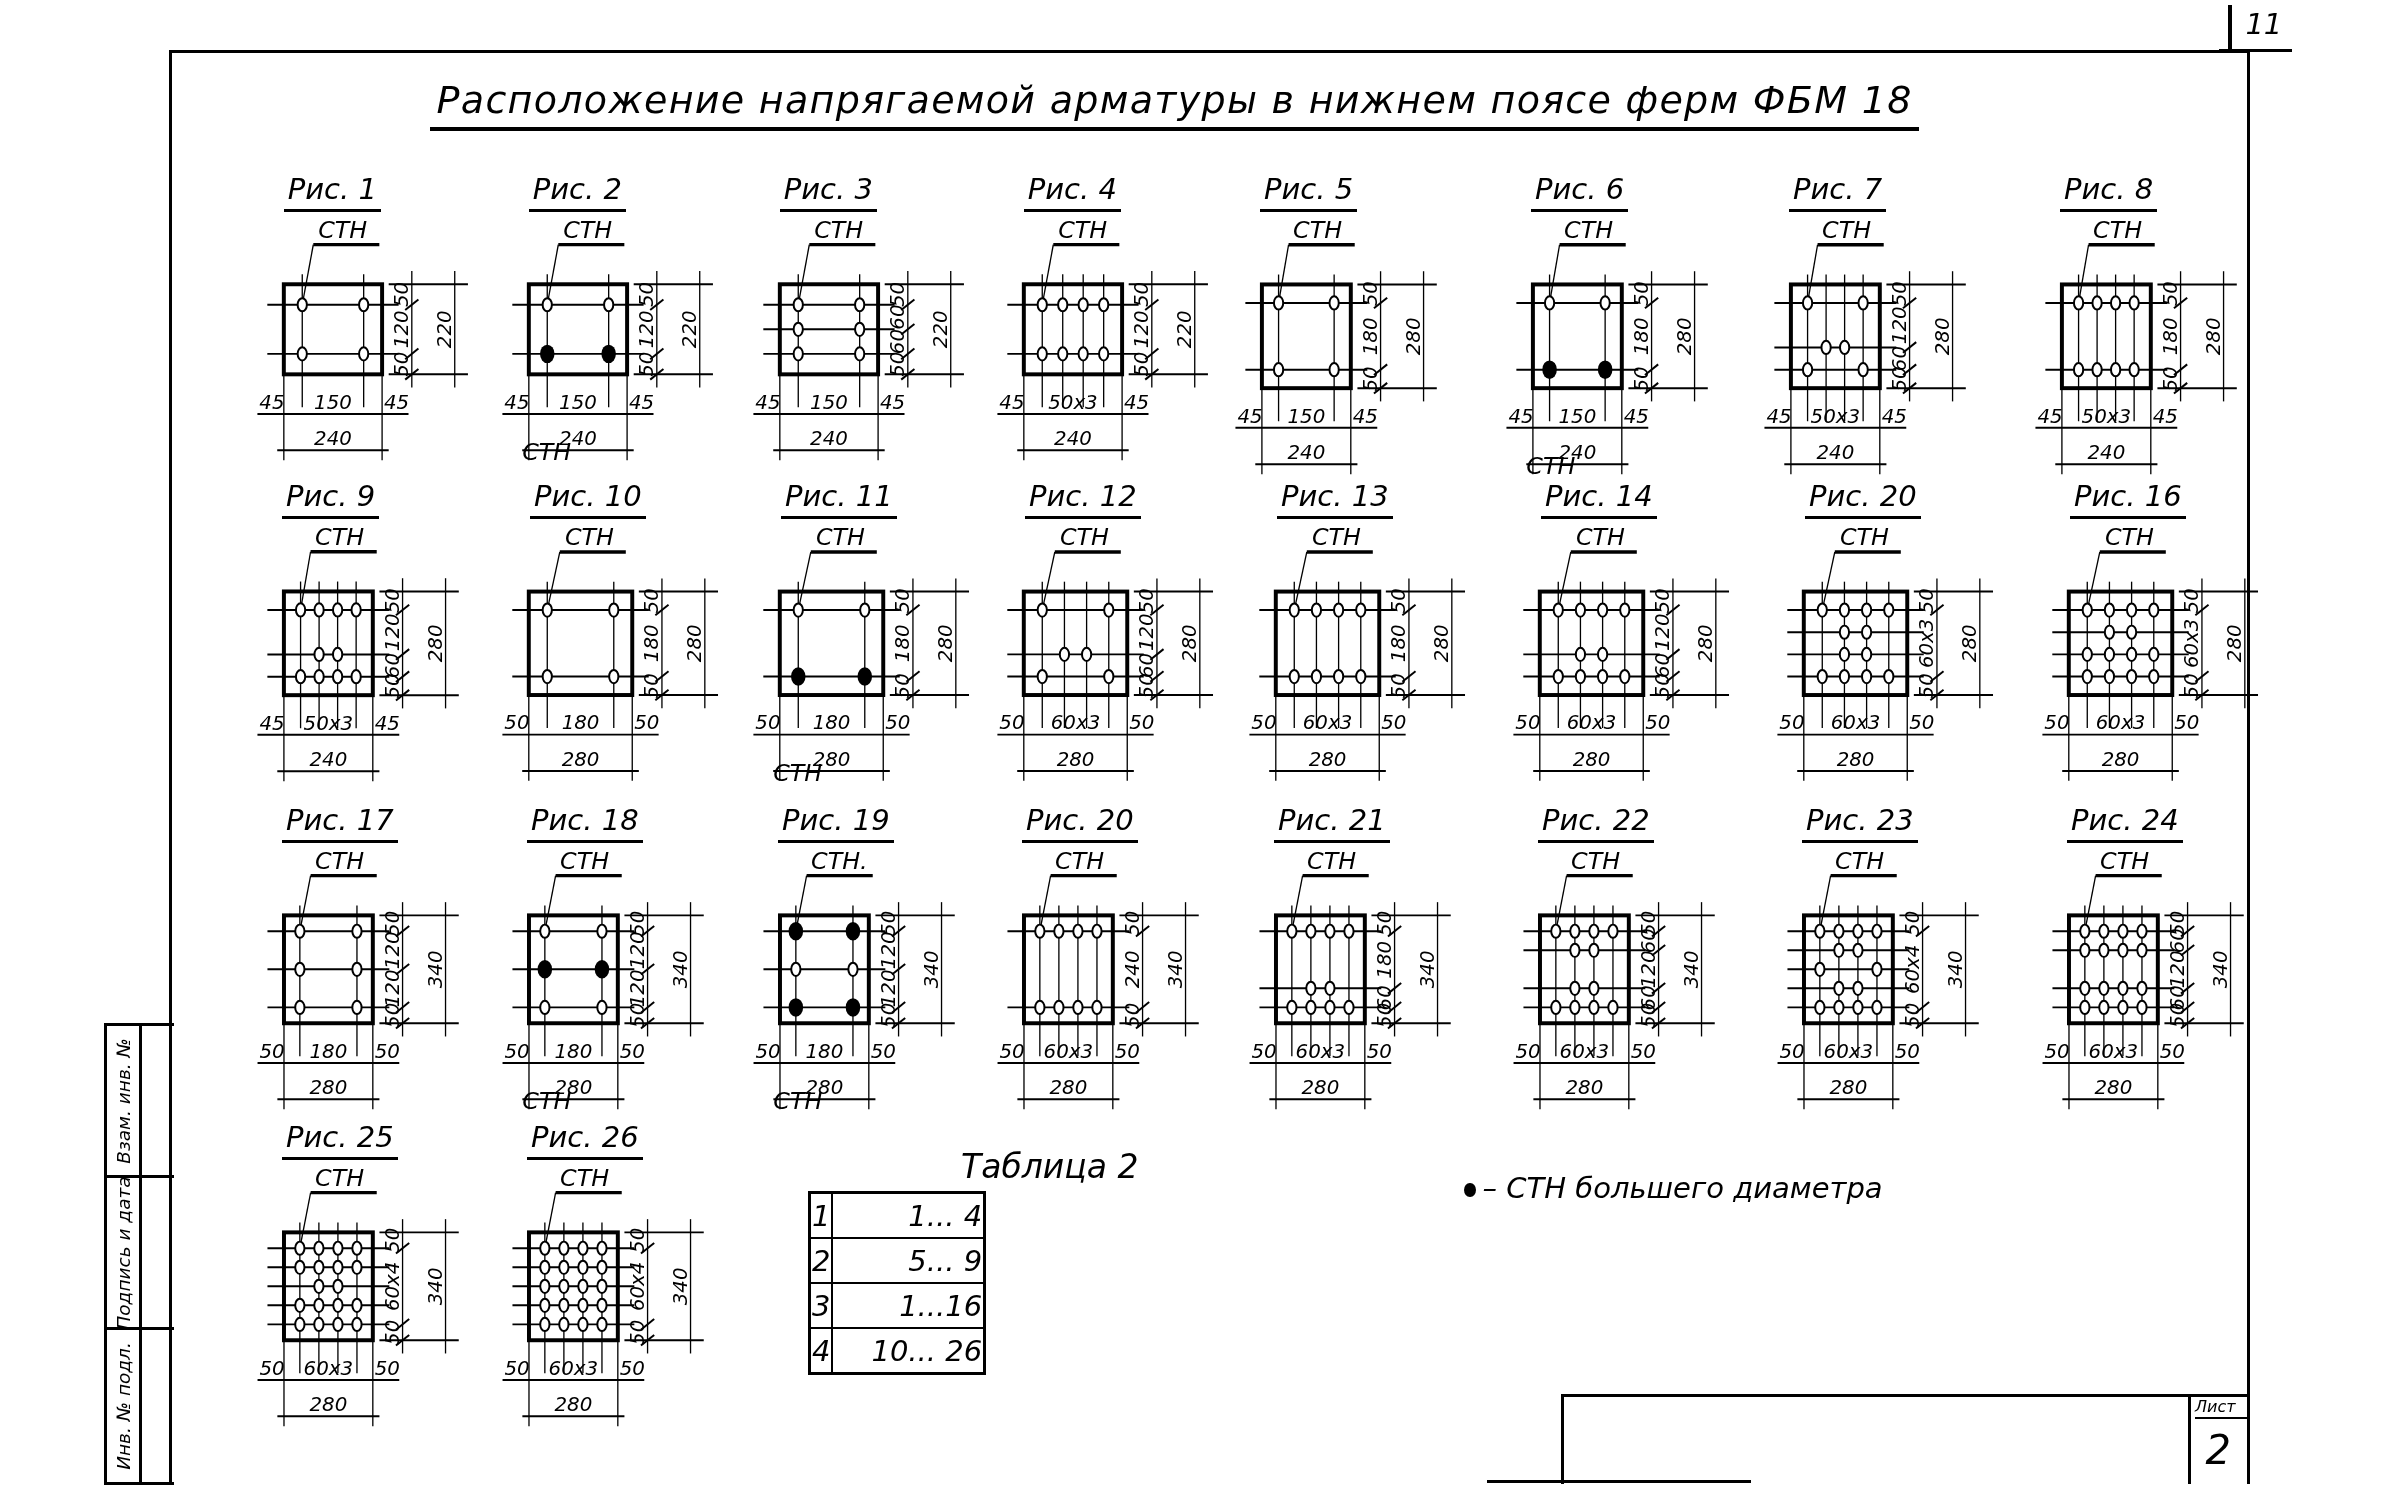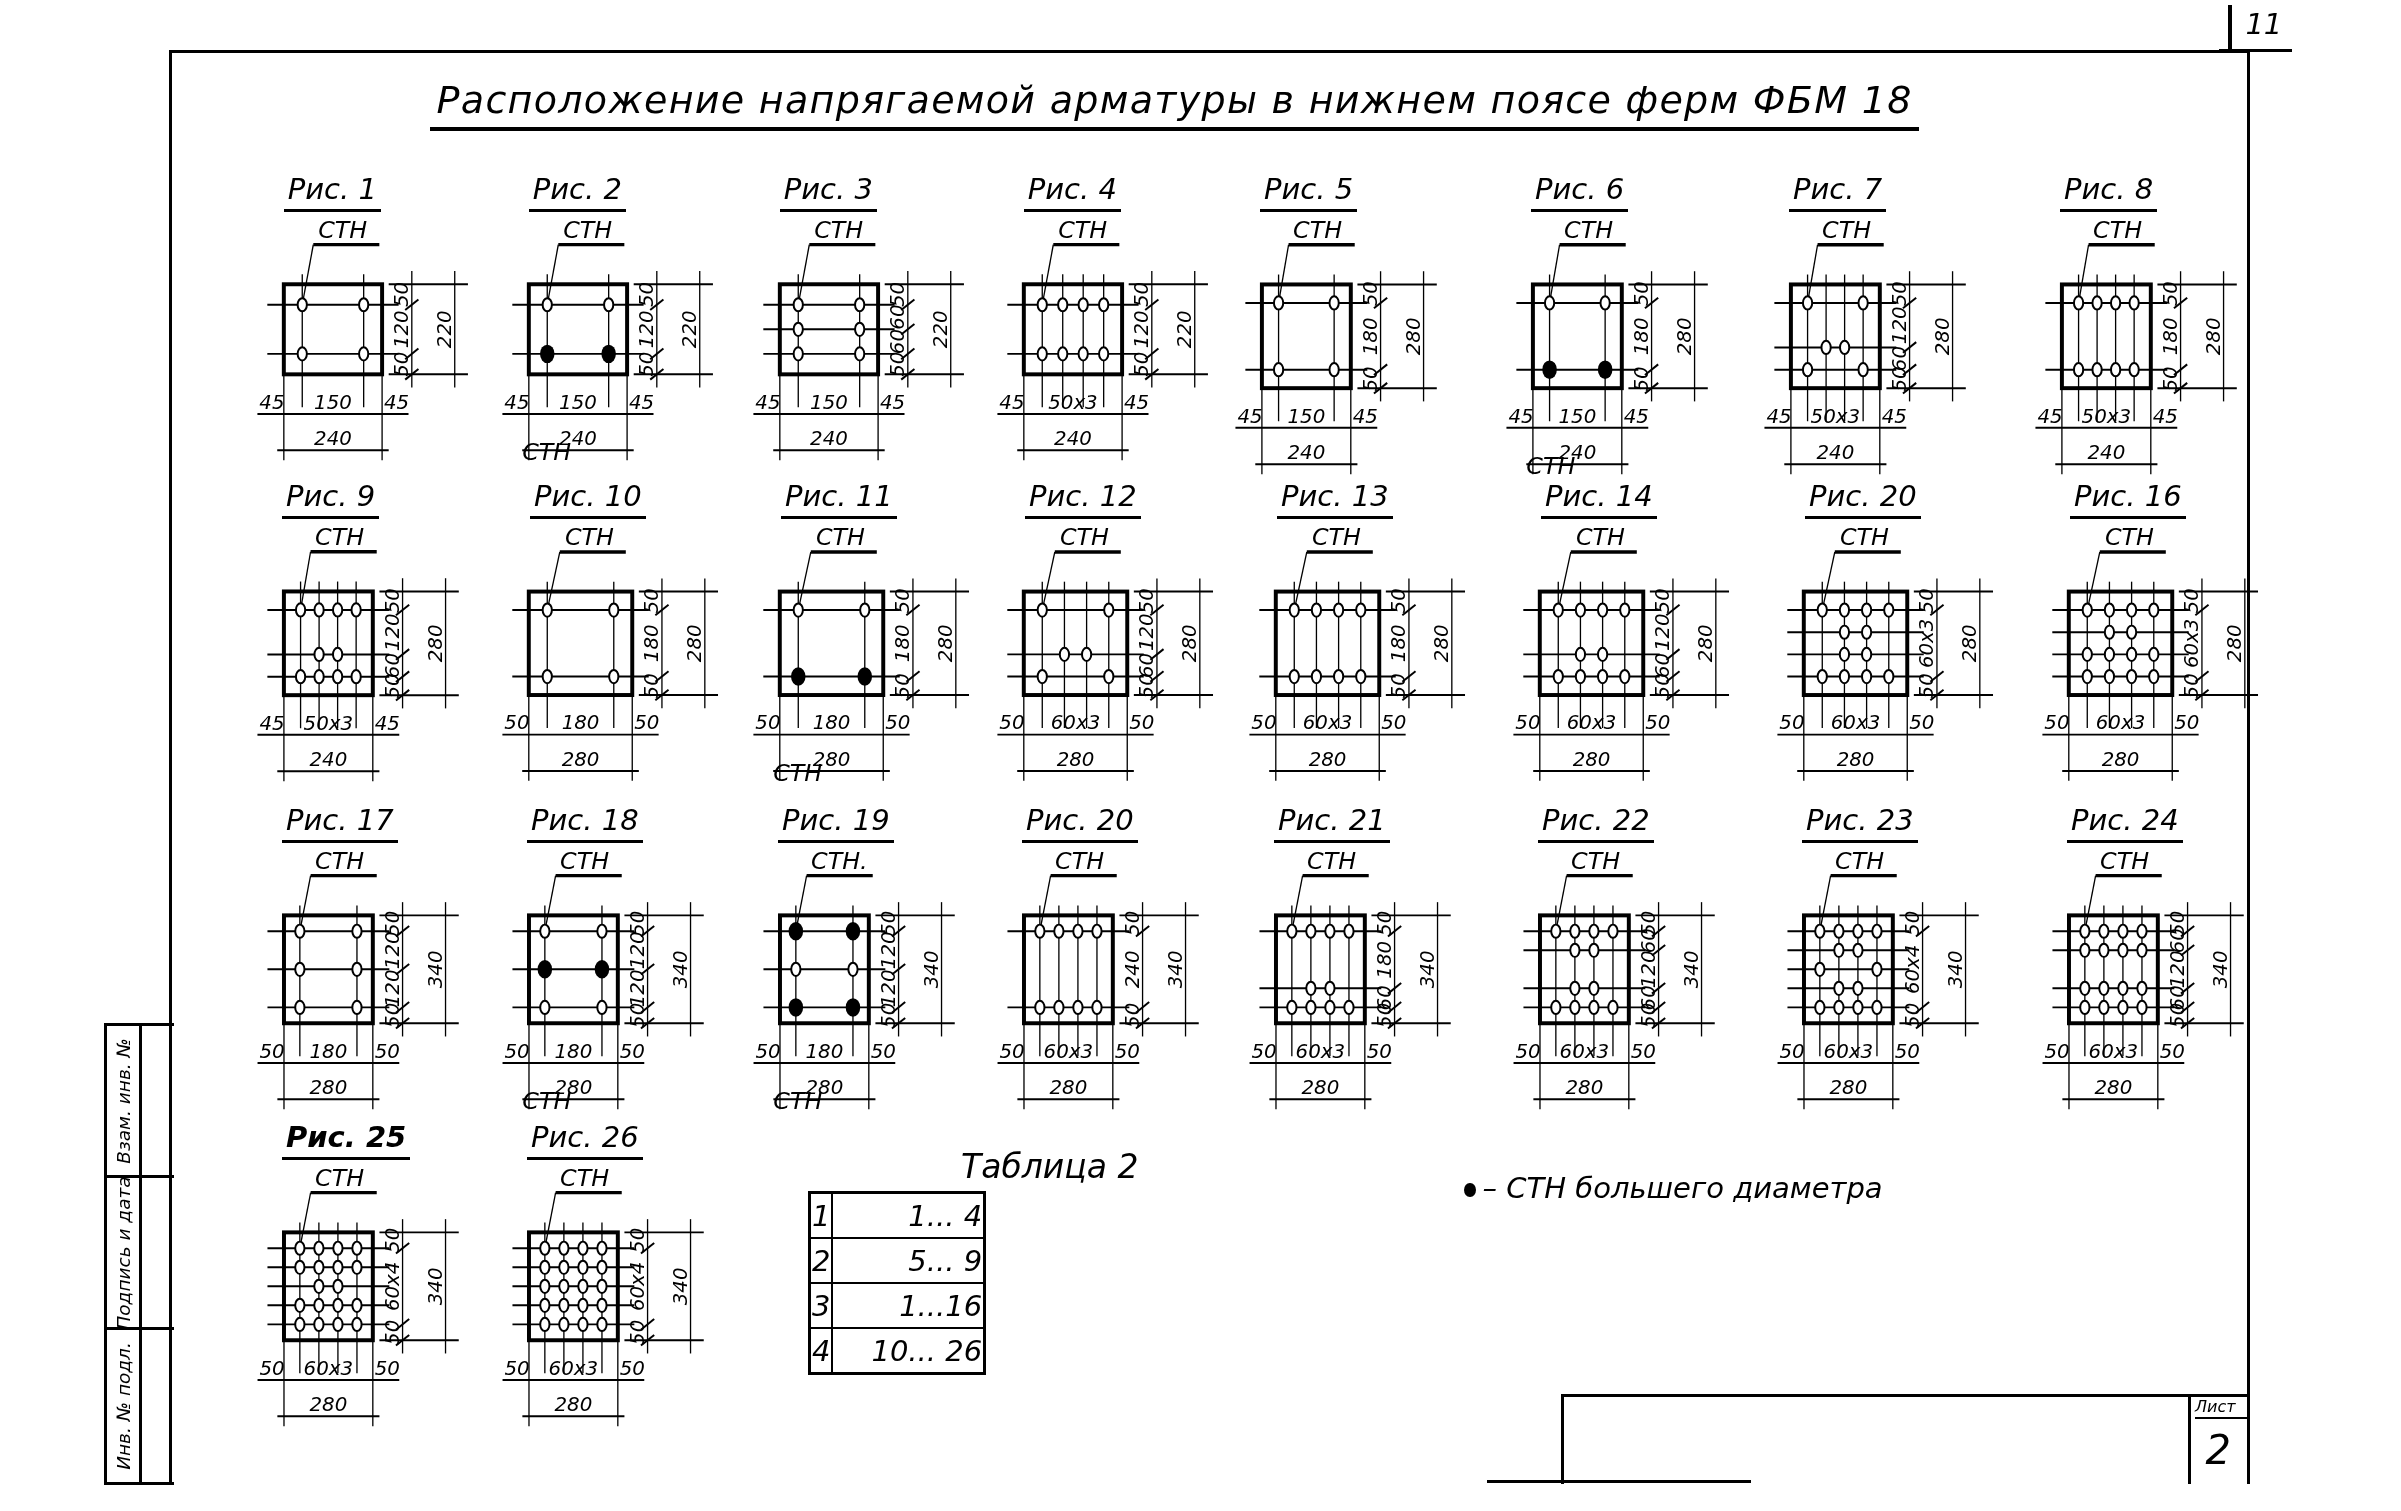--- a/index.html
+++ b/index.html
@@ -1087,21 +1087,21 @@
         <line x1="20" y1="448.2" x2="174.4" y2="448.2" stroke="#000" stroke-width="3"></line>
         <line x1="30" y1="333.2" x2="30" y2="463.2" stroke="#000" stroke-width="2"></line>
         <line x1="164.4" y1="333.2" x2="164.4" y2="463.2" stroke="#000" stroke-width="2"></line>
         <text x="12" y="385.2" class="dim" text-anchor="middle">50</text>
         <text x="97.19999999999999" y="385.2" class="dim" text-anchor="middle">60x3</text>
         <text x="186.4" y="385.2" class="dim" text-anchor="middle">50</text>
         <text x="97.2" y="440.2" class="dim" text-anchor="middle">280</text>
       </svg>
     </div>
     <div class="fig" style="left: 264px; top: 1120px;">
-      <div class="fig-label hand" style="left: 18px; top: 0px; font-weight: bold;">Рис. 25</div>
+      <div class="fig-label hand" style="left: 18px; top: 0px;">Рис. 25</div>
       <svg width="261" height="326" style="left: 0px; top: 0px;" viewBox="0 0 394.391 493.188">
         <text x="77.03999999999999" y="100" class="sth">СТН</text>
         <line x1="70.32" y1="110" x2="170.32" y2="110" stroke="#000" stroke-width="5"></line>
         <line x1="70.32" y1="110" x2="54" y2="194" stroke="#000" stroke-width="2"></line>
         <rect x="30" y="170" width="134.4" height="163.2" fill="none" stroke="#000" stroke-width="6"></rect>
         <line x1="5" y1="194" x2="189.4" y2="194" stroke="#000" stroke-width="3"></line>
         <line x1="5" y1="222.8" x2="189.4" y2="222.8" stroke="#000" stroke-width="3"></line>
         <line x1="5" y1="251.6" x2="189.4" y2="251.6" stroke="#000" stroke-width="3"></line>
         <line x1="5" y1="280.4" x2="189.4" y2="280.4" stroke="#000" stroke-width="3"></line>
         <line x1="5" y1="309.2" x2="189.4" y2="309.2" stroke="#000" stroke-width="3"></line>

